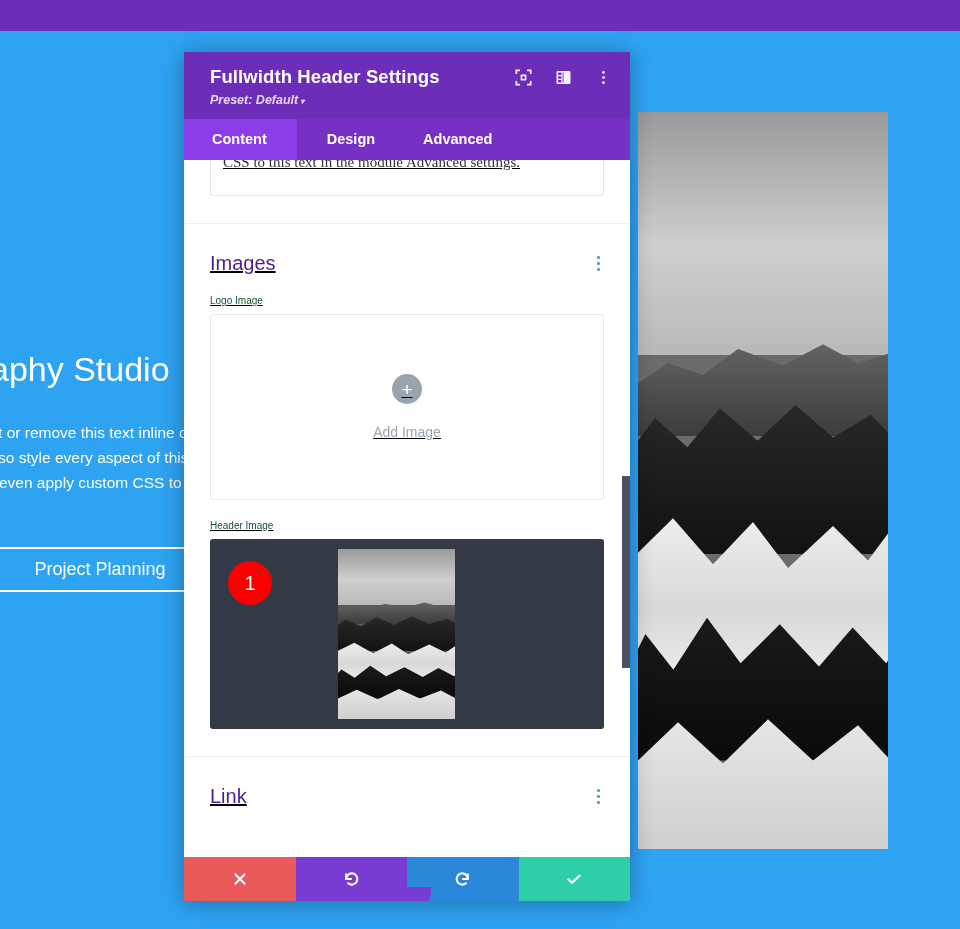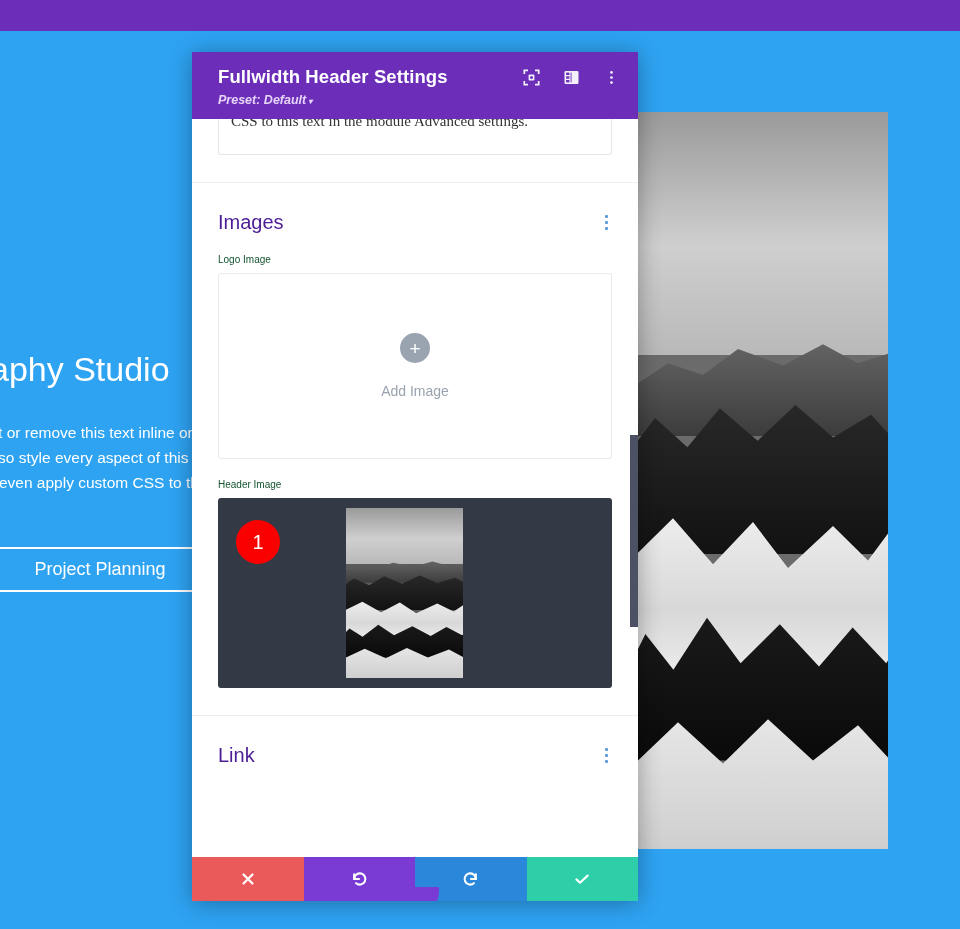--- a/index.html
+++ b/index.html
@@ -69,21 +69,21 @@
   #hero-btn {
     position: absolute; left: -6px; top: 516px;
     width: 212px; height: 45px;
     border: 2px solid #ffffff; color: #ffffff;
     font-size: 18px; display: flex; align-items: center;
     justify-content: center; background: transparent;
   }
 
   
   #modal {
-    position: absolute; left: 192px; top: 52px;
+    position: absolute; left: 184px; top: 52px;
     width: 446px; height: 849px;
     background: #ffffff;
     box-shadow: 0 2px 22px rgba(0,0,0,.33);
     display: flex; flex-direction: column;
     overflow: hidden;
   }
   #modal-header {
     background: #6c2eb9; color: #fff;
     padding: 14px 18px 12px 26px;
     flex: 0 0 auto;
@@ -107,21 +107,21 @@
   .tab {
     padding: 12px 22px 13px; font-size: 14.5px; font-weight: bold;
     color: #ffffff; cursor: pointer;
   }
   .tab.active { background: #8b3ee8; padding-left: 28px; padding-right: 30px; }
   .tab.t-design { padding-left: 30px; padding-right: 26px; }
 
   #modal-body {
     flex: 1; position: relative; overflow: hidden; background: #fff;
   }
-  #scroll-area { position: absolute; inset: 0; }
+  #scroll-area { position: absolute; inset: 0; text-decoration: underline; }
 
   .field-textarea {
     margin: 0 26px; border: 1px solid #e4e6e8;
     border-top: none; border-radius: 0 0 3px 3px;
     height: 36px; overflow: hidden;
     padding: 0 12px;
   }
   .field-textarea span {
     display: block; font-family: "Liberation Serif", serif;
     font-size: 15px; color: #333; margin-top: -6px;
@@ -259,20 +259,25 @@
           </svg>
         </span>
 
       </div>
     </div>
     <div id="preset-row">
       <span>Preset: Default</span><span id="preset-caret">▾</span>
     </div>
   </div>
 
+  <div id="tabs">
+    <div class="tab active">Content</div>
+    <div class="tab t-design">Design</div>
+    <div class="tab">Advanced</div>
+  </div>
 
   <div id="modal-body">
     <div id="scroll-area">
 
       <div class="field-textarea">
         <span>CSS to this text in the module Advanced settings.</span>
       </div>
 
       <div class="divider"></div>
 

